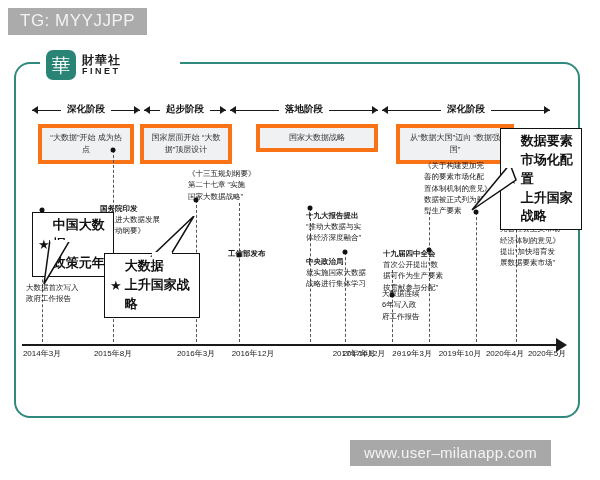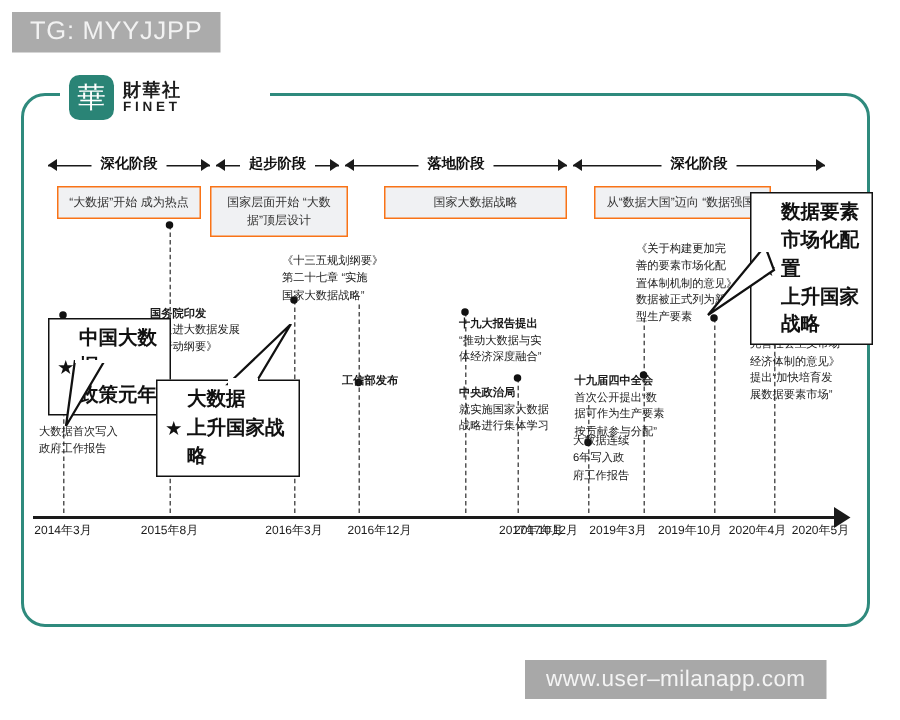--- a/index.html
+++ b/index.html
@@ -109,21 +109,21 @@
   }
   .phase .cap-l{left:0;border-right:6px solid #1a1a1a;}
   .phase .cap-r{right:0;border-left:6px solid #1a1a1a;}
   .phase .pname{
     position:absolute;left:50%;top:-1px;transform:translateX(-50%);
     background:#ffffff;padding:0 6px;
     font-size:9.5px;font-weight:bold;color:#111;white-space:nowrap;
   }
   .phase-desc{
     position:absolute;
-    background:#f0f1f3;border:1px solid #f97316;
+    background:#f0f1f3;border:4px solid #f97316;
     font-size:8px;color:#333;line-height:1.5;
     text-align:center;padding:4px 5px;box-sizing:border-box;
   }
 
   
   .evt{
     position:absolute;font-size:7.5px;color:#1a1a1a;
     line-height:1.5;white-space:pre-line;
   }
   .evt.b{font-weight:bold;}
@@ -301,19 +301,19 @@
 
   <div class="axis"></div>
   <div class="axis-arrow"></div>
 
   <div class="tick-label" style="left:42px;">2014年3月</div>
   <div class="tick-label" style="left:113px;">2015年8月</div>
   <div class="tick-label" style="left:196px;">2016年3月</div>
   <div class="tick-label" style="left:253px;">2016年12月</div>
   <div class="tick-label" style="left:314px;margin-left:40px;">2017年10月</div>
   <div class="tick-label" style="left:364px;">2017年12月</div>
-  <div class="tick-label" style="left:412px;">2019年3月</div>
+  <div class="tick-label" style="left:412px;font-family:Liberation Mono, monospace;">2019年3月</div>
   <div class="tick-label" style="left:460px;">2019年10月</div>
   <div class="tick-label" style="left:505px;">2020年4月</div>
   <div class="tick-label" style="left:547px;">2020年5月</div>
 
 
 </div>
 
 </body></html>

